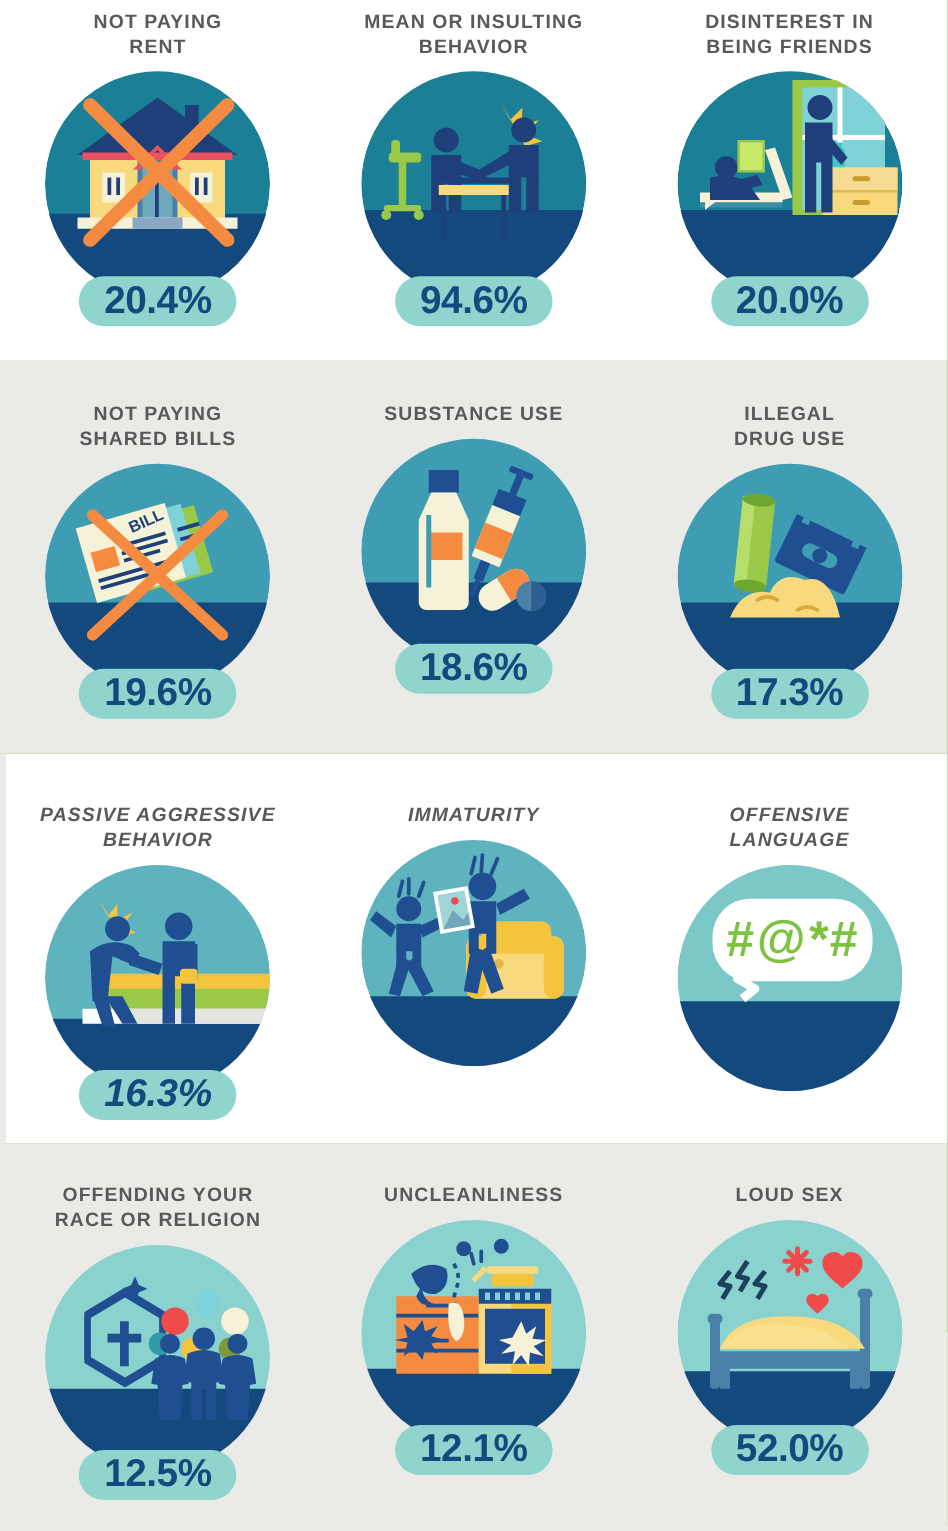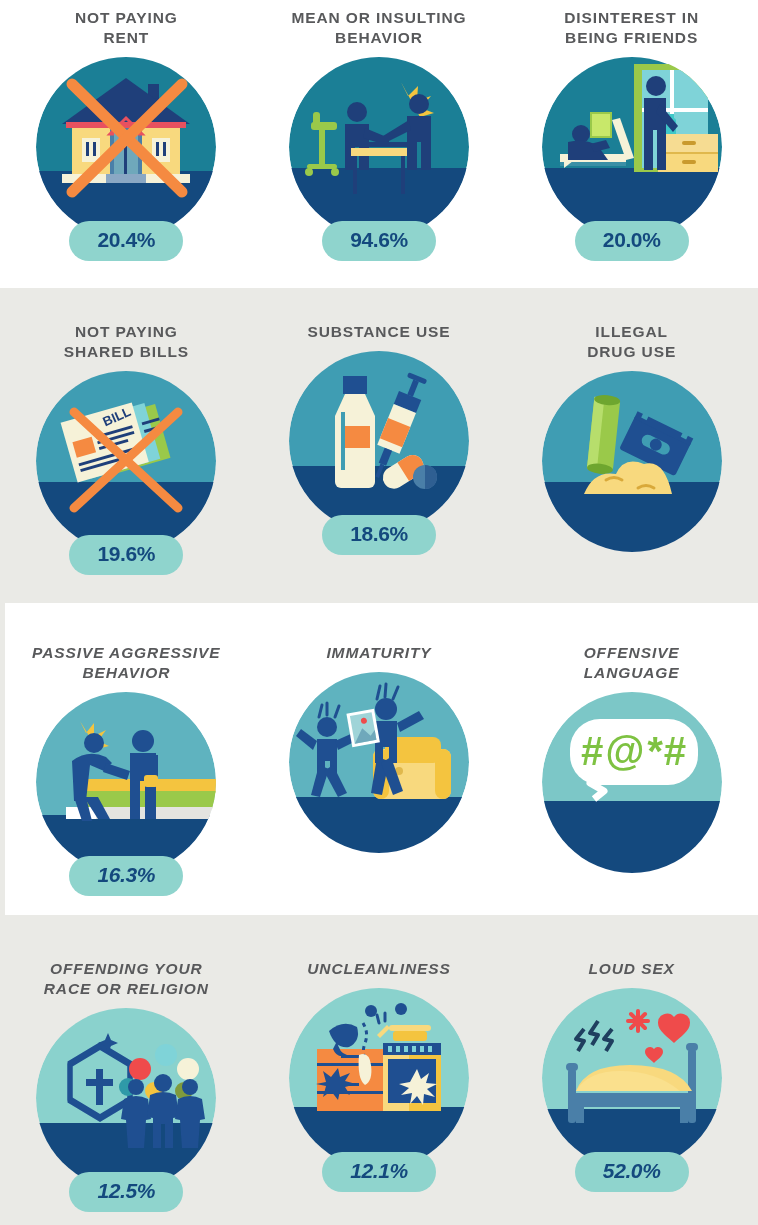--- a/index.html
+++ b/index.html
@@ -28,21 +28,21 @@
     flex-direction: row;
     justify-content: space-around;
     align-items: flex-start;
   }
   .row.white { background: #ffffff; }
   .row.gray  { background: #eaeae6; }
 
   .row-1 { height: 288px; padding-top: 8px; }
   .row-2 { height: 315px; padding-top: 34px; }
   .row-3 { height: 312px; padding-top: 40px; font-style: italic; }
-  .row-4 { height: 310px; padding-top: 44px; font-style: italic; }
+  .row-4 { height: 310px; padding-top: 32px; }
 
   .gray-edge {
     position: absolute;
     left: 0;
     top: 0;
     width: 5px;
     height: 100%;
     background: #eaeae6;
   }
 
@@ -90,21 +90,21 @@
     position: absolute;
     bottom: 0;
     left: 50%;
     transform: translateX(-50%);
     background: #8fd4cd;
     border-radius: 22px;
     padding: 5px 20px 7px 20px;
     color: #14497e;
     font-family: "Liberation Sans", sans-serif;
     font-weight: bold;
-    font-size: 21px;
+    font-size: 31px;
     letter-spacing: -0.4px;
     line-height: 28px;
     min-width: 74px;
     text-align: center;
     z-index: 3;
   }
 </style>
 </head>
 <body>
 
@@ -298,20 +298,21 @@
               <rect x="98" y="68" width="30" height="12" rx="6" fill="#3f9db3"></rect>
               <circle cx="113" cy="74" r="6" fill="#1f4f91"></circle>
               <rect x="88" y="50" width="6" height="6" fill="#3f9db3"></rect>
               <rect x="132" y="50" width="6" height="6" fill="#3f9db3"></rect>
             </g>
             <path d="M42 124 q10 -24 32 -20 q8 -18 28 -10 q20 -6 28 30 z" fill="#f8d97e"></path>
             <path d="M64 110 q8 -5 16 0" stroke="#d9a93a" stroke-width="3" fill="none" stroke-linecap="round"></path>
             <path d="M96 118 q8 -5 16 0" stroke="#d9a93a" stroke-width="3" fill="none" stroke-linecap="round"></path>
           </svg>
         </div>
+        <div class="pct">17.3%</div>
       </div>
     </div>
 
   </div>
 
   <div class="row white row-3">
     <div class="gray-edge"></div>
 
     <div class="cell">
       <div class="cell-title">PASSIVE AGGRESSIVE

